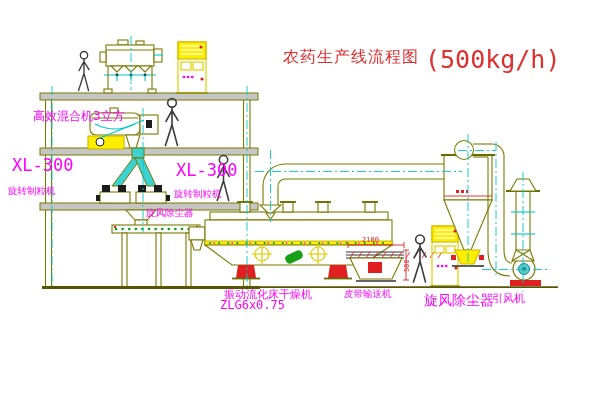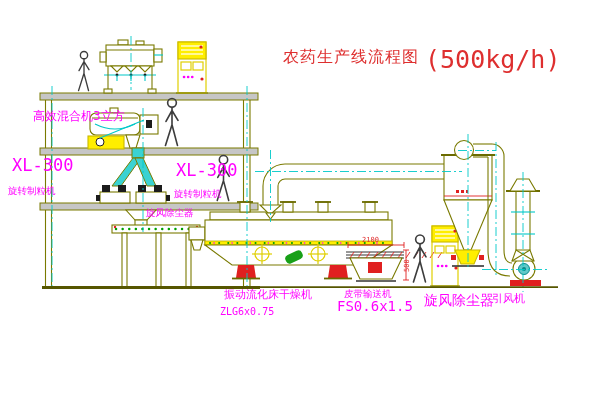--- a/index.html
+++ b/index.html
@@ -294,24 +294,23 @@
 
 <div class="lbl model" style="left:12px;top:157px;font-size:17px">XL-300</div>
 <div class="lbl" style="left:8px;top:186px;font-size:9.5px">旋转制粒机</div>
 
 <div class="lbl model" style="left:176px;top:162px;font-size:17px">XL-300</div>
 <div class="lbl" style="left:174px;top:189px;font-size:9.5px">旋转制粒机</div>
 
 <div class="lbl" style="left:146px;top:208px;font-size:9.5px">旋风除尘器</div>
 
 <div class="lbl" style="left:224px;top:289px;font-size:11px">振动流化床干燥机</div>
-<div class="lbl model" style="left:220px;top:307px;font-size:10px">ZLG6x0.75</div>
+<div class="lbl model" style="left:220px;top:299px;font-size:12px">ZLG6x0.75</div>
 
 <div class="lbl" style="left:344px;top:289px;font-size:9.5px">皮带输送机</div>
-<div class="lbl model" style="left:337px;top:299px;font-size:14px">FS0.6x1.5</div>
 
 <div class="lbl" style="left:424px;top:293px;font-size:14px">旋风除尘器</div>
 <div class="lbl" style="left:492px;top:293px;font-size:11px">引风机</div>
 
 <div class="lbl red model" style="left:362px;top:237px;font-size:7px">2100</div>
 <div class="lbl red model dim-v" style="left:404px;top:272px;font-size:7px">500</div>
 
 </div>
 
 </body></html>

